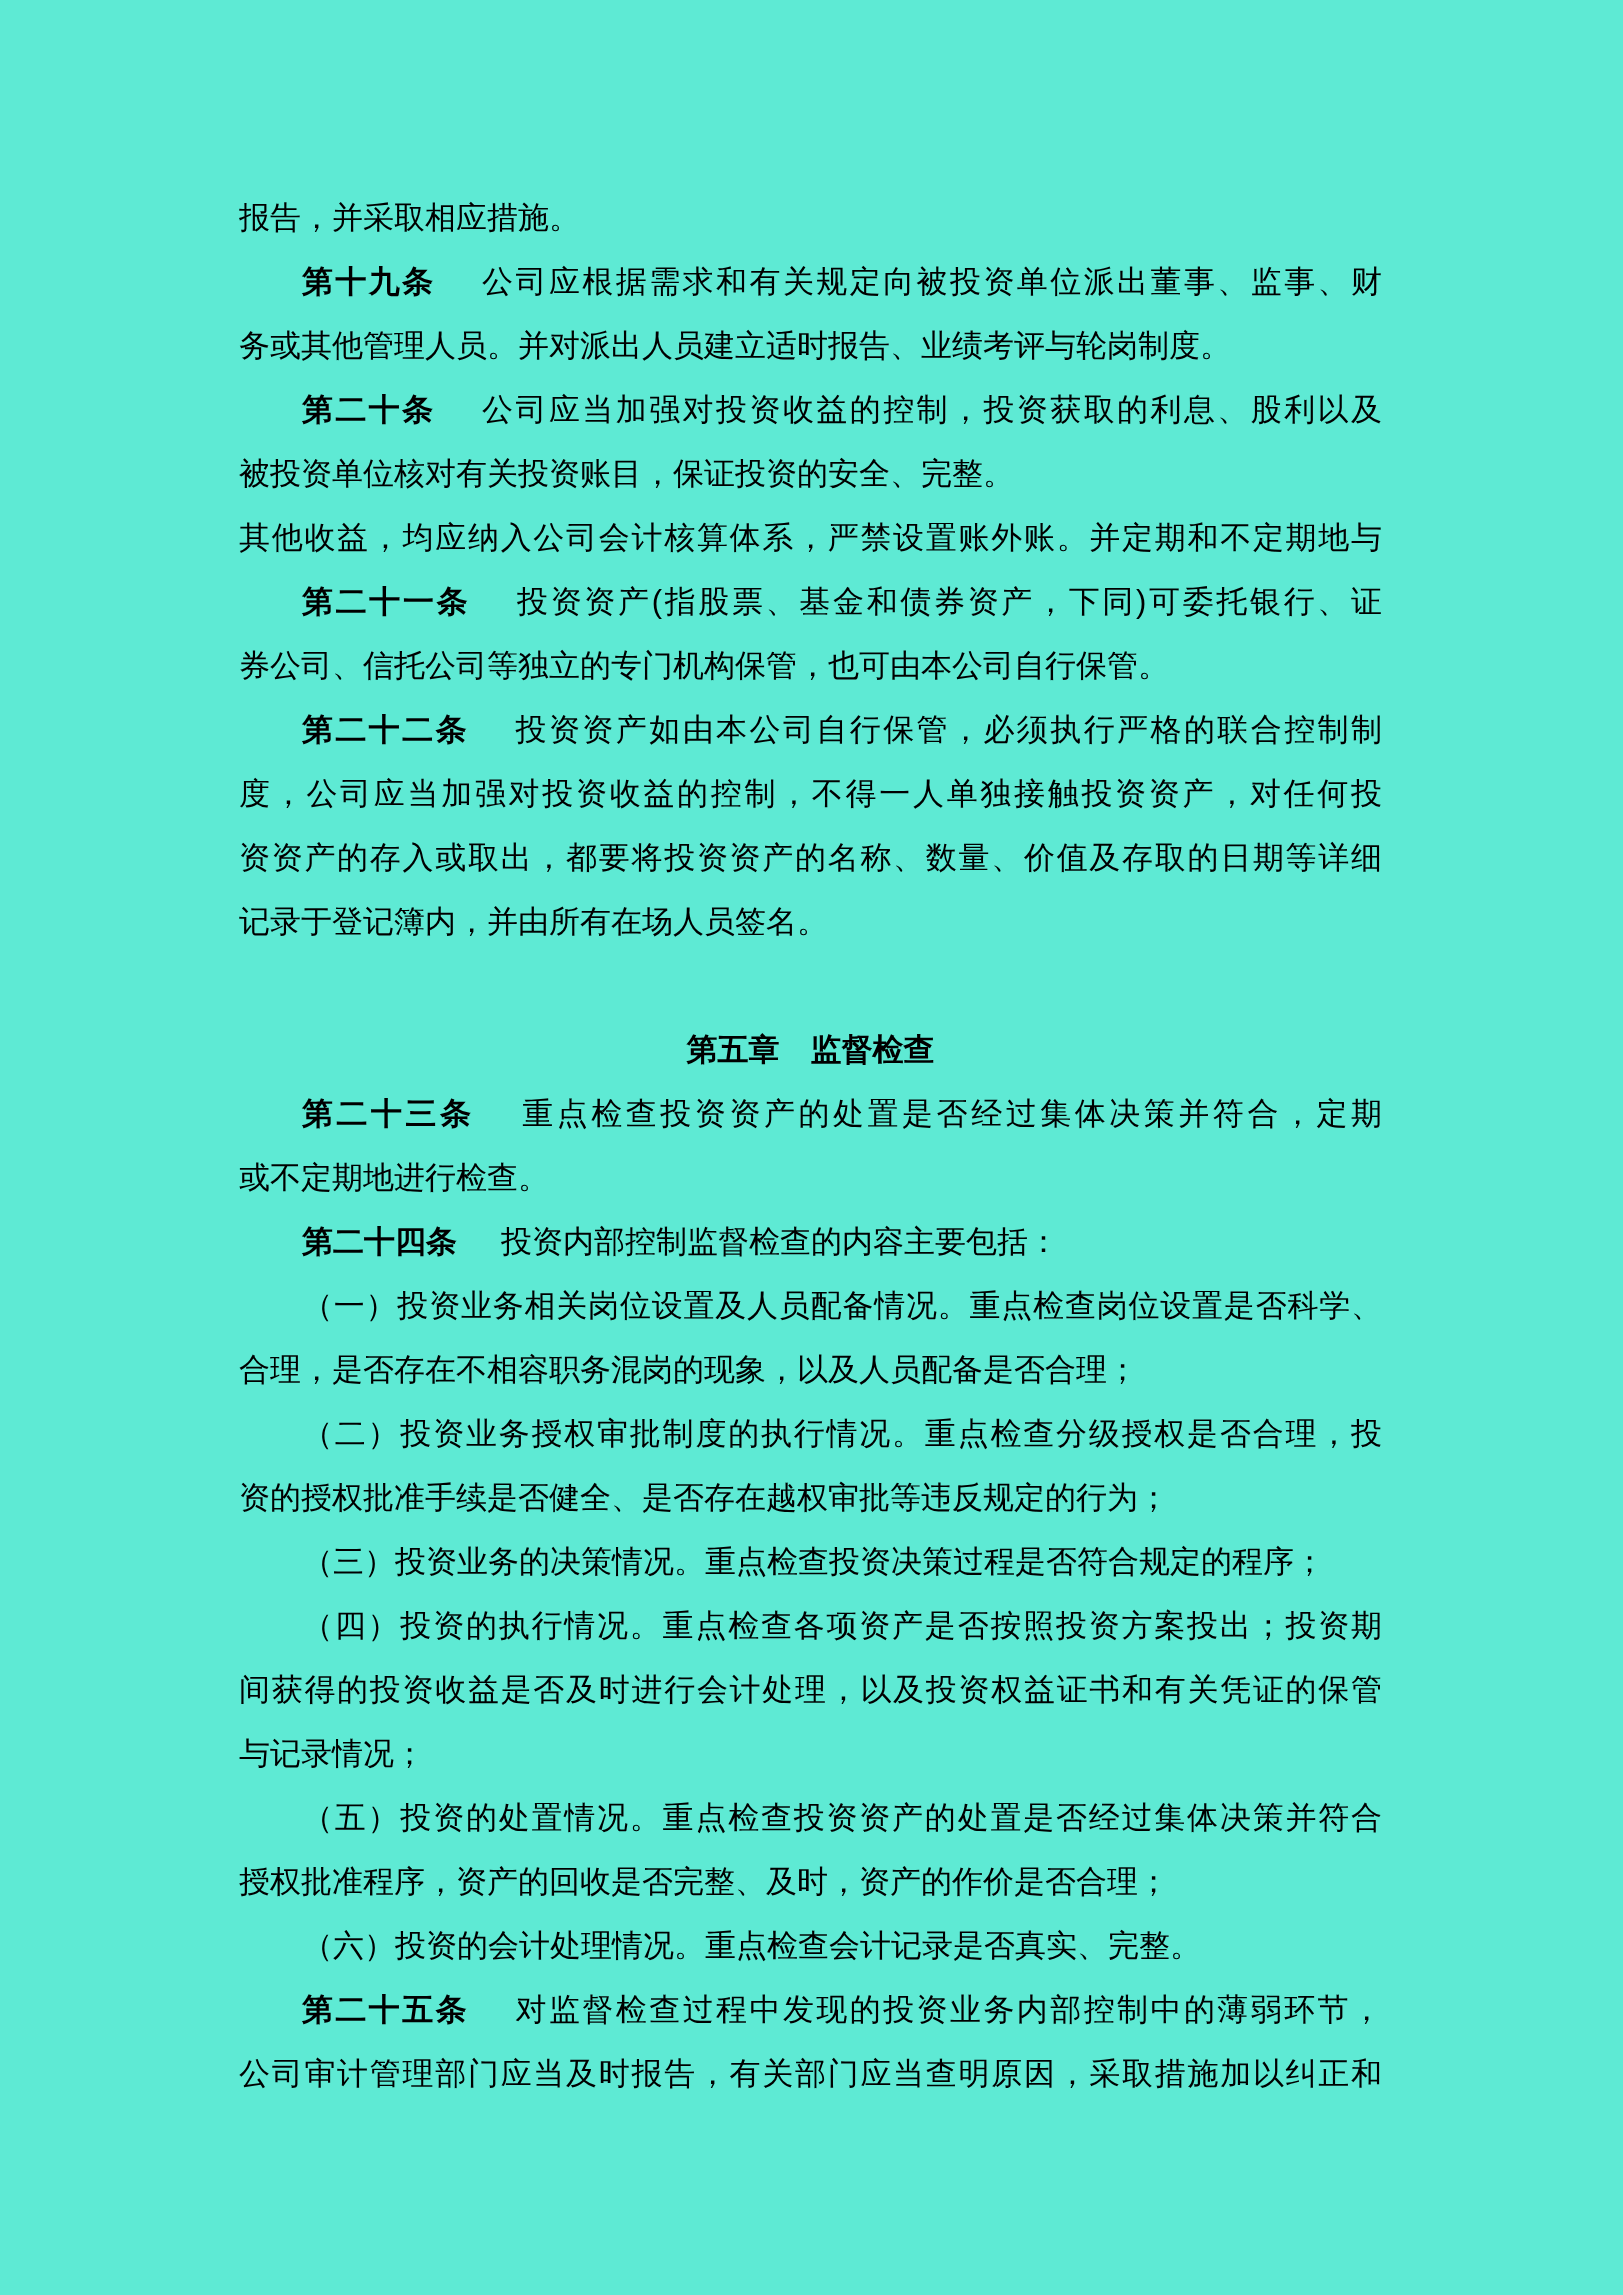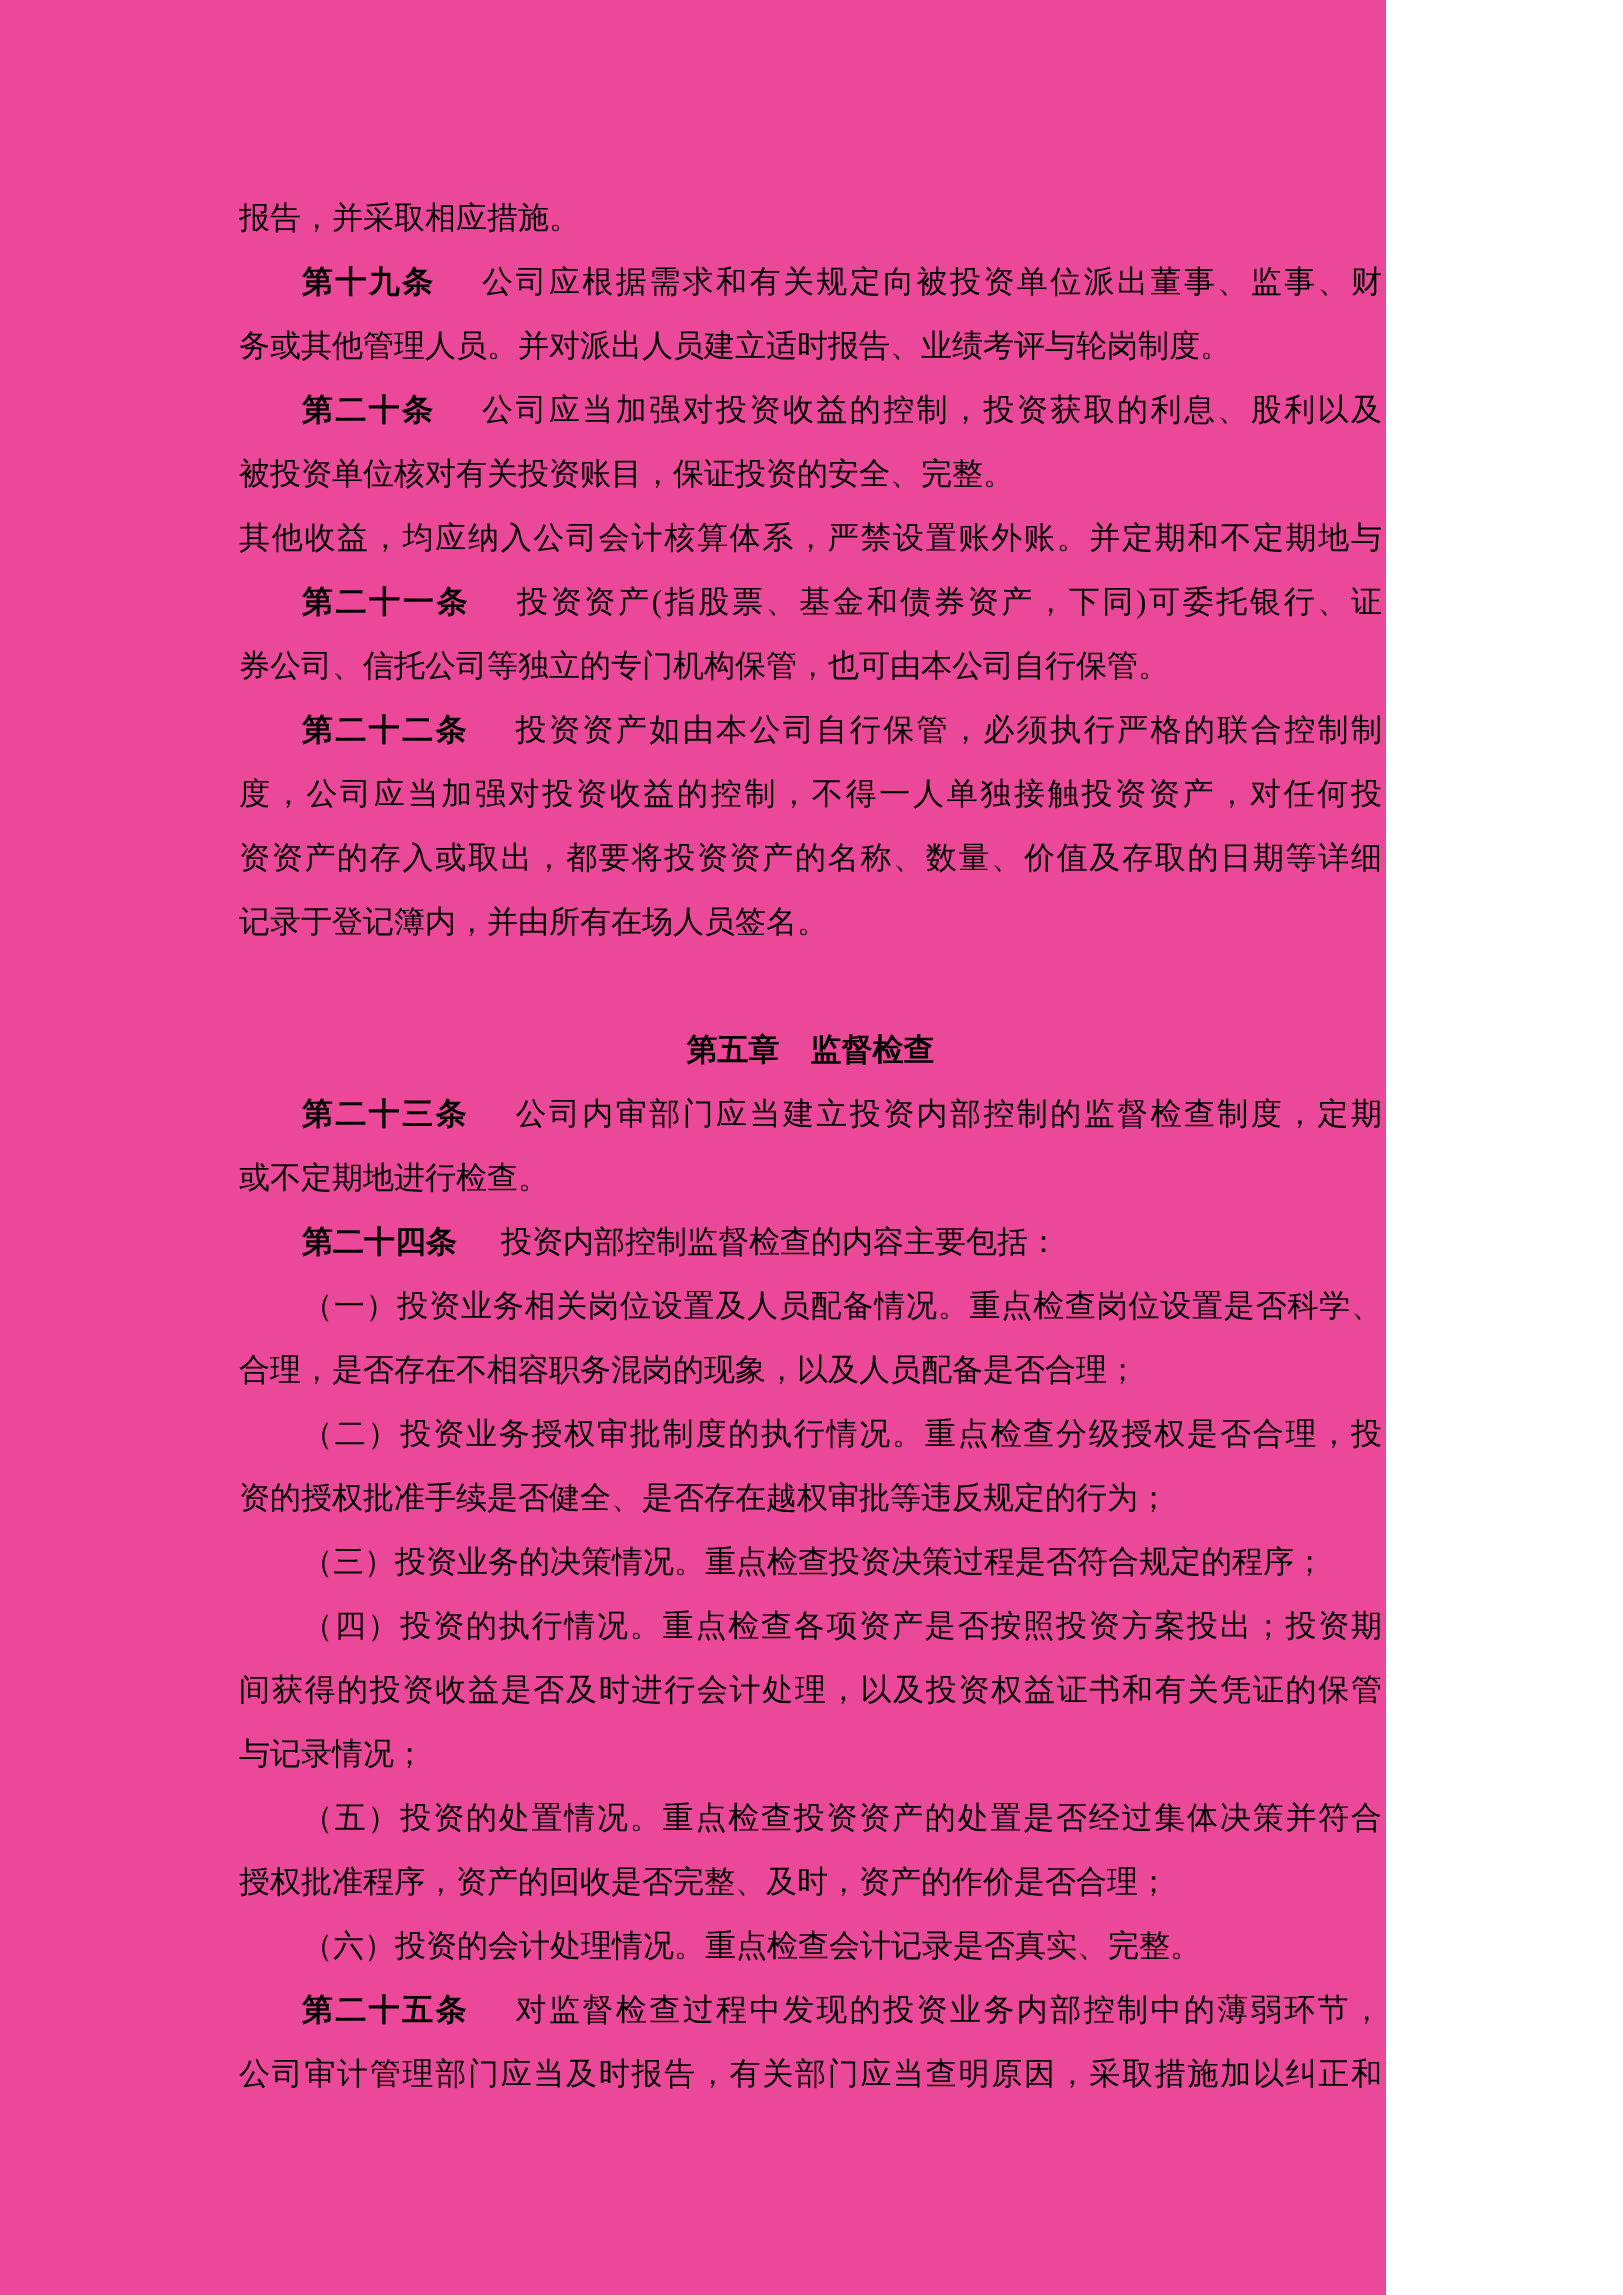--- a/index.html
+++ b/index.html
@@ -2,25 +2,25 @@
 <html style="font-size:10.5px"><head>
 <meta charset="utf-8">
 <style>
   html, body {
     margin: 0;
     padding: 0;
     background: #ffffff;
   }
   .page {
     position: relative;
-    width: 1386px;
+    width: 1623px;
     height: 2295px;
-    background: #ec4899;
+    background: #5eead4;
     overflow: hidden;
-    font-family: Liberation Serif, serif;
+    font-family: Liberation Sans, sans-serif;
     color: #000000;
   }
   .content {
     position: absolute;
     left: 239px;
     top: 186px;
     width: 1143px;
     font-size: 31px;
     letter-spacing: 0;
   }
@@ -65,21 +65,21 @@
       <div class="line plain"><span>被投资单位核对有关投资账目，保证投资的安全、完整。</span></div>
       <div class="line justify"><span>其他收益，均应纳入公司会计核算体系，严禁设置账外账。并定期和不定期地与</span></div>
       <div class="line indent-justify"><b>第二十一条</b><span class="art-gap"></span><span>投资资产(指股票、基金和债券资产，下同)可委托银行、证</span></div>
       <div class="line plain"><span>券公司、信托公司等独立的专门机构保管，也可由本公司自行保管。</span></div>
       <div class="line indent-justify"><b>第二十二条</b><span class="art-gap"></span><span>投资资产如由本公司自行保管，必须执行严格的联合控制制</span></div>
       <div class="line justify"><span>度，公司应当加强对投资收益的控制，不得一人单独接触投资资产，对任何投</span></div>
       <div class="line justify"><span>资资产的存入或取出，都要将投资资产的名称、数量、价值及存取的日期等详细</span></div>
       <div class="line plain"><span>记录于登记簿内，并由所有在场人员签名。</span></div>
       <div class="line blank"></div>
       <div class="line heading"><span>第五章　监督检查</span></div>
-      <div class="line indent-justify"><b>第二十三条</b><span class="art-gap"></span><span>公司内审部门应当建立投资内部控制的监督检查制度，定期</span></div>
+      <div class="line indent-justify"><b>第二十三条</b><span class="art-gap"></span><span>重点检查投资资产的处置是否经过集体决策并符合，定期</span></div>
       <div class="line plain"><span>或不定期地进行检查。</span></div>
       <div class="line indent"><b>第二十四条</b><span class="art-gap"></span><span>投资内部控制监督检查的内容主要包括：</span></div>
       <div class="line indent-justify"><span>（一）投资业务相关岗位设置及人员配备情况。重点检查岗位设置是否科学、</span></div>
       <div class="line plain"><span>合理，是否存在不相容职务混岗的现象，以及人员配备是否合理；</span></div>
       <div class="line indent-justify"><span>（二）投资业务授权审批制度的执行情况。重点检查分级授权是否合理，投</span></div>
       <div class="line plain"><span>资的授权批准手续是否健全、是否存在越权审批等违反规定的行为；</span></div>
       <div class="line indent"><span>（三）投资业务的决策情况。重点检查投资决策过程是否符合规定的程序；</span></div>
       <div class="line indent-justify"><span>（四）投资的执行情况。重点检查各项资产是否按照投资方案投出；投资期</span></div>
       <div class="line justify"><span>间获得的投资收益是否及时进行会计处理，以及投资权益证书和有关凭证的保管</span></div>
       <div class="line plain"><span>与记录情况；</span></div>

